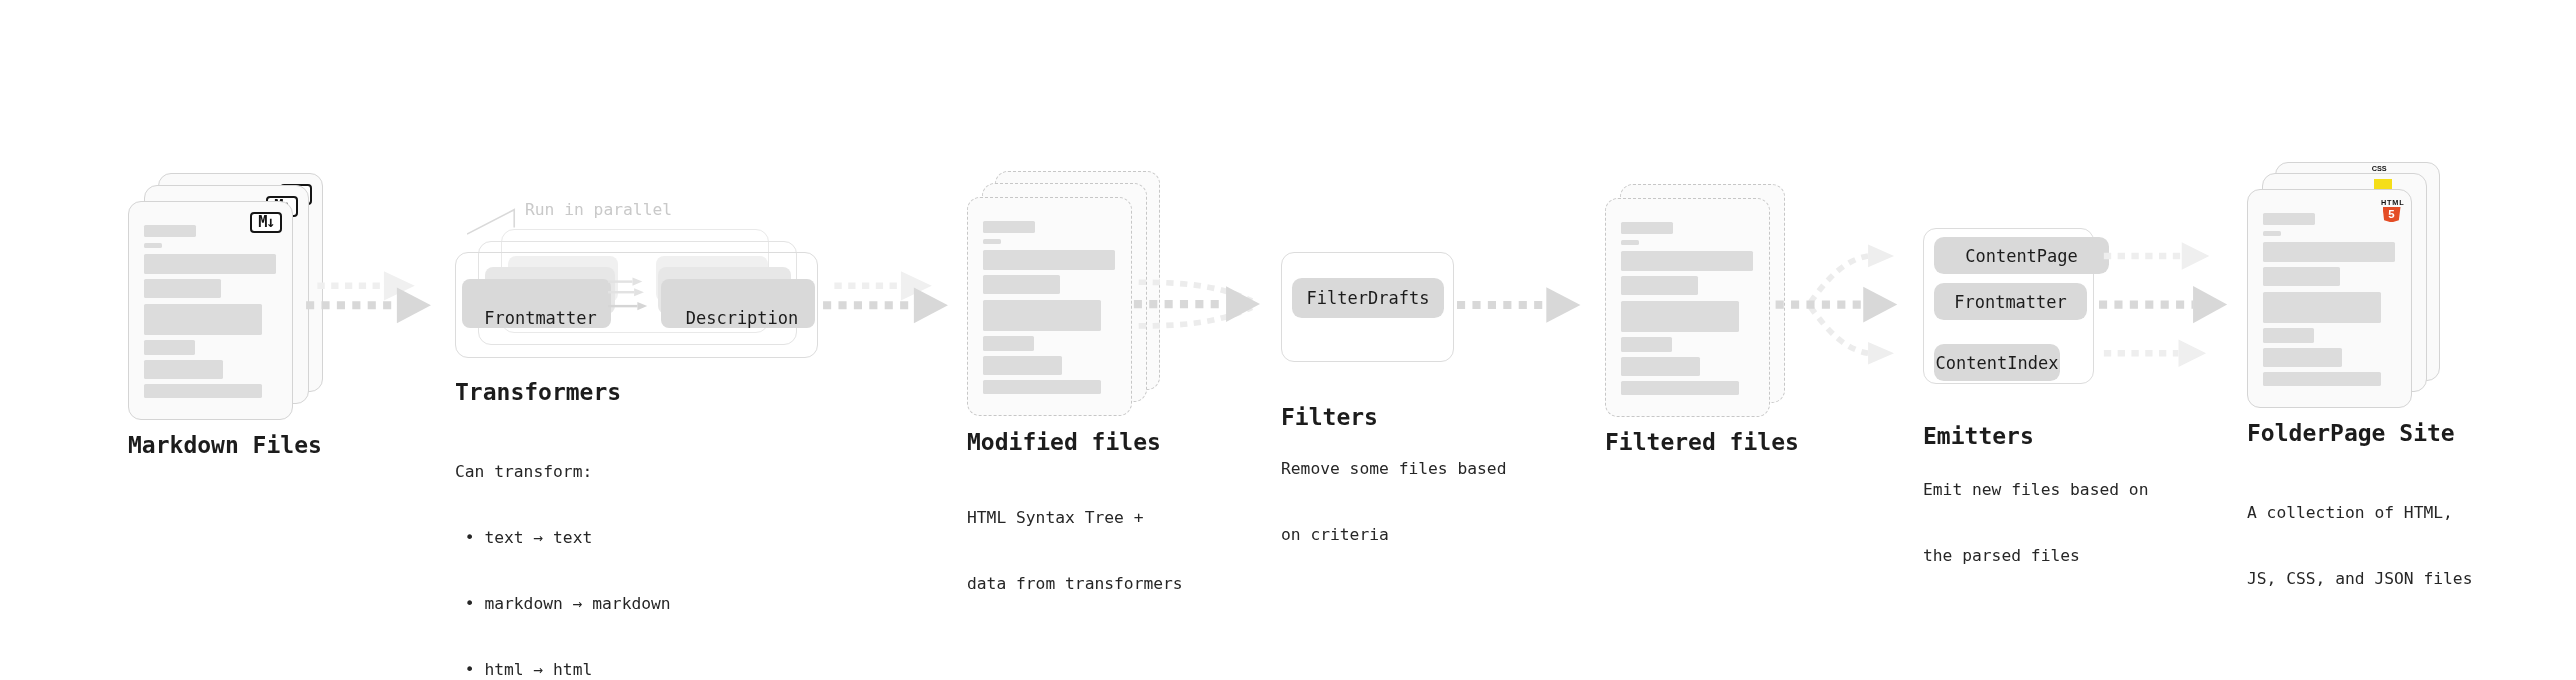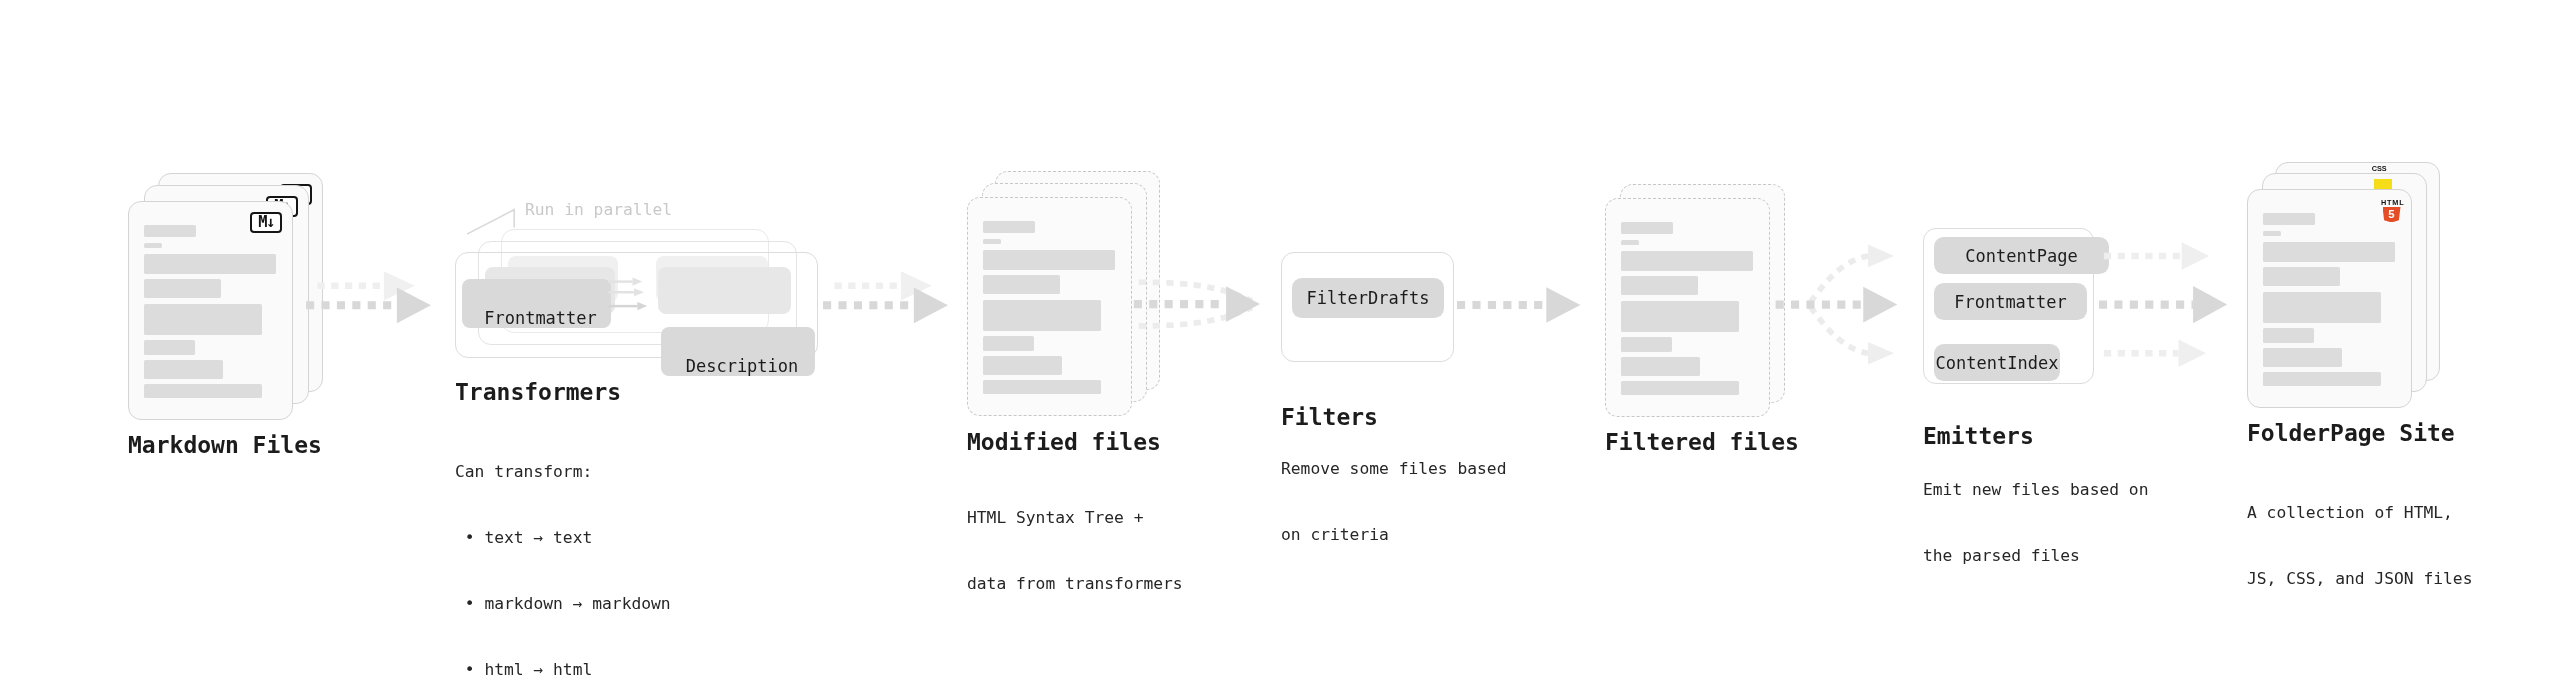--- a/index.html
+++ b/index.html
@@ -95,21 +95,21 @@
     <div class="t-container" style="left:455px;top:252px;width:363px;height:106px;"></div>
 
     <div class="gray-box ghost2" style="left:508px;top:256px;width:102px;height:46px;"></div>
     <div class="gray-box ghost1" style="left:485px;top:267px;width:122px;height:47px;"></div>
     <div class="gray-box" style="left:462px;top:279px;width:141px;height:49px;">
         <span>Frontmatter</span>
       </div>
 
     <div class="gray-box ghost2" style="left:656px;top:256px;width:104px;height:46px;"></div>
     <div class="gray-box ghost1" style="left:658px;top:267px;width:125px;height:47px;"></div>
-    <div class="gray-box" style="left:661px;top:279px;width:146px;height:49px;margin-top:48px;">
+    <div class="gray-box" style="left:661px;top:279px;width:146px;height:49px;">
         <span>Description</span>
       </div>
 
     <svg class="abs" style="left:608px;top:275px;" width="49" height="41" viewBox="0 0 60 50">
       <line x1="0" y1="8" x2="30" y2="8" stroke="#e2e2e2" stroke-width="3"></line>
       <polygon points="30,3 42,8 30,13" fill="#e2e2e2"></polygon>
       <line x1="0" y1="21" x2="32" y2="21" stroke="#e2e2e2" stroke-width="3"></line>
       <polygon points="32,16 44,21 32,26" fill="#e2e2e2"></polygon>
       <line x1="0" y1="38" x2="36" y2="38" stroke="#d5d5d5" stroke-width="3"></line>
       <polygon points="36,33 48,38 36,43" fill="#d5d5d5"></polygon>

